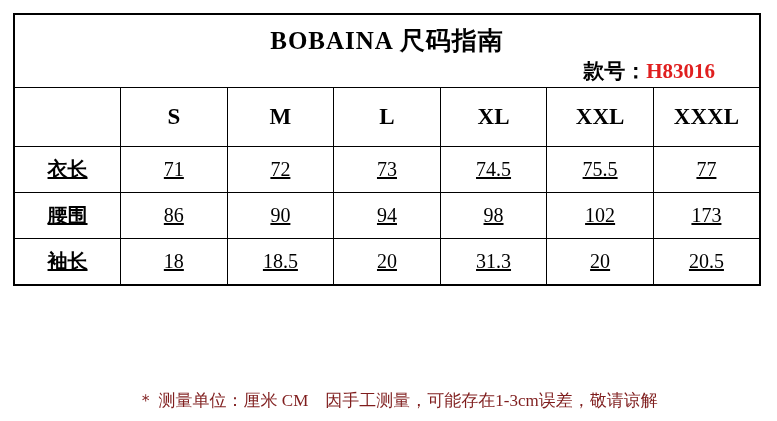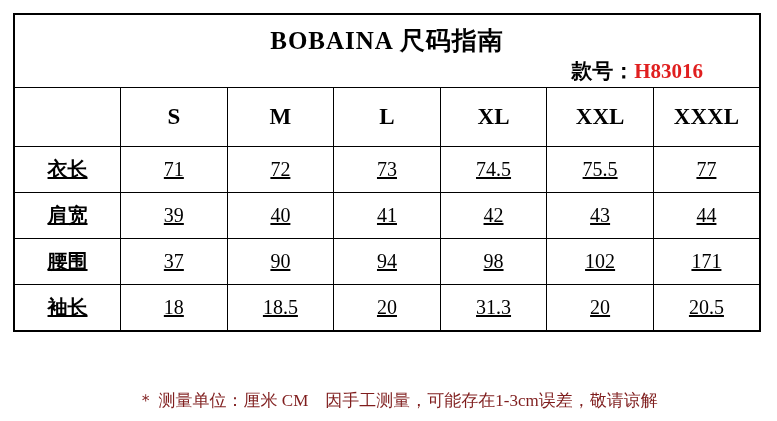--- a/index.html
+++ b/index.html
@@ -41,21 +41,21 @@
     font-weight: bold;
     text-align: center;
     line-height: 32px;
     padding-top: 7px;
     letter-spacing: 1px;
   }
   .style-line {
     font-size: 21px;
     font-weight: bold;
     text-align: right;
-    padding-right: 56px;
+    padding-right: 44px;
     line-height: 28px;
   }
   .style-number { color: var(--accent-red, #e01f1f); }
   td.size-header {
     height: 58px;
     font-size: 23px;
     font-weight: bold;
   }
   tr.data-row td { height: 45px; font-size: 20px; text-decoration: underline; }
   td.row-label {
@@ -100,36 +100,27 @@
     <tr class="data-row">
       <td class="row-label">衣长</td>
       <td class="shade">71</td>
       <td>72</td>
       <td class="shade">73</td>
       <td>74.5</td>
       <td class="shade">75.5</td>
       <td>77</td>
     </tr>
     <tr class="data-row">
-      <td class="row-label">肩宽</td>
-      <td class="shade">39</td>
-      <td>40</td>
-      <td class="shade">41</td>
-      <td>42</td>
-      <td class="shade">43</td>
-      <td>44</td>
-    </tr>
-    <tr class="data-row">
       <td class="row-label">腰围</td>
-      <td class="shade">37</td>
+      <td class="shade">86</td>
       <td>90</td>
       <td class="shade">94</td>
       <td>98</td>
       <td class="shade">102</td>
-      <td>171</td>
+      <td>173</td>
     </tr>
     <tr class="data-row">
       <td class="row-label">袖长</td>
       <td class="shade">18</td>
       <td>18.5</td>
       <td class="shade">20</td>
       <td>31.3</td>
       <td class="shade">20</td>
       <td>20.5</td>
     </tr>

